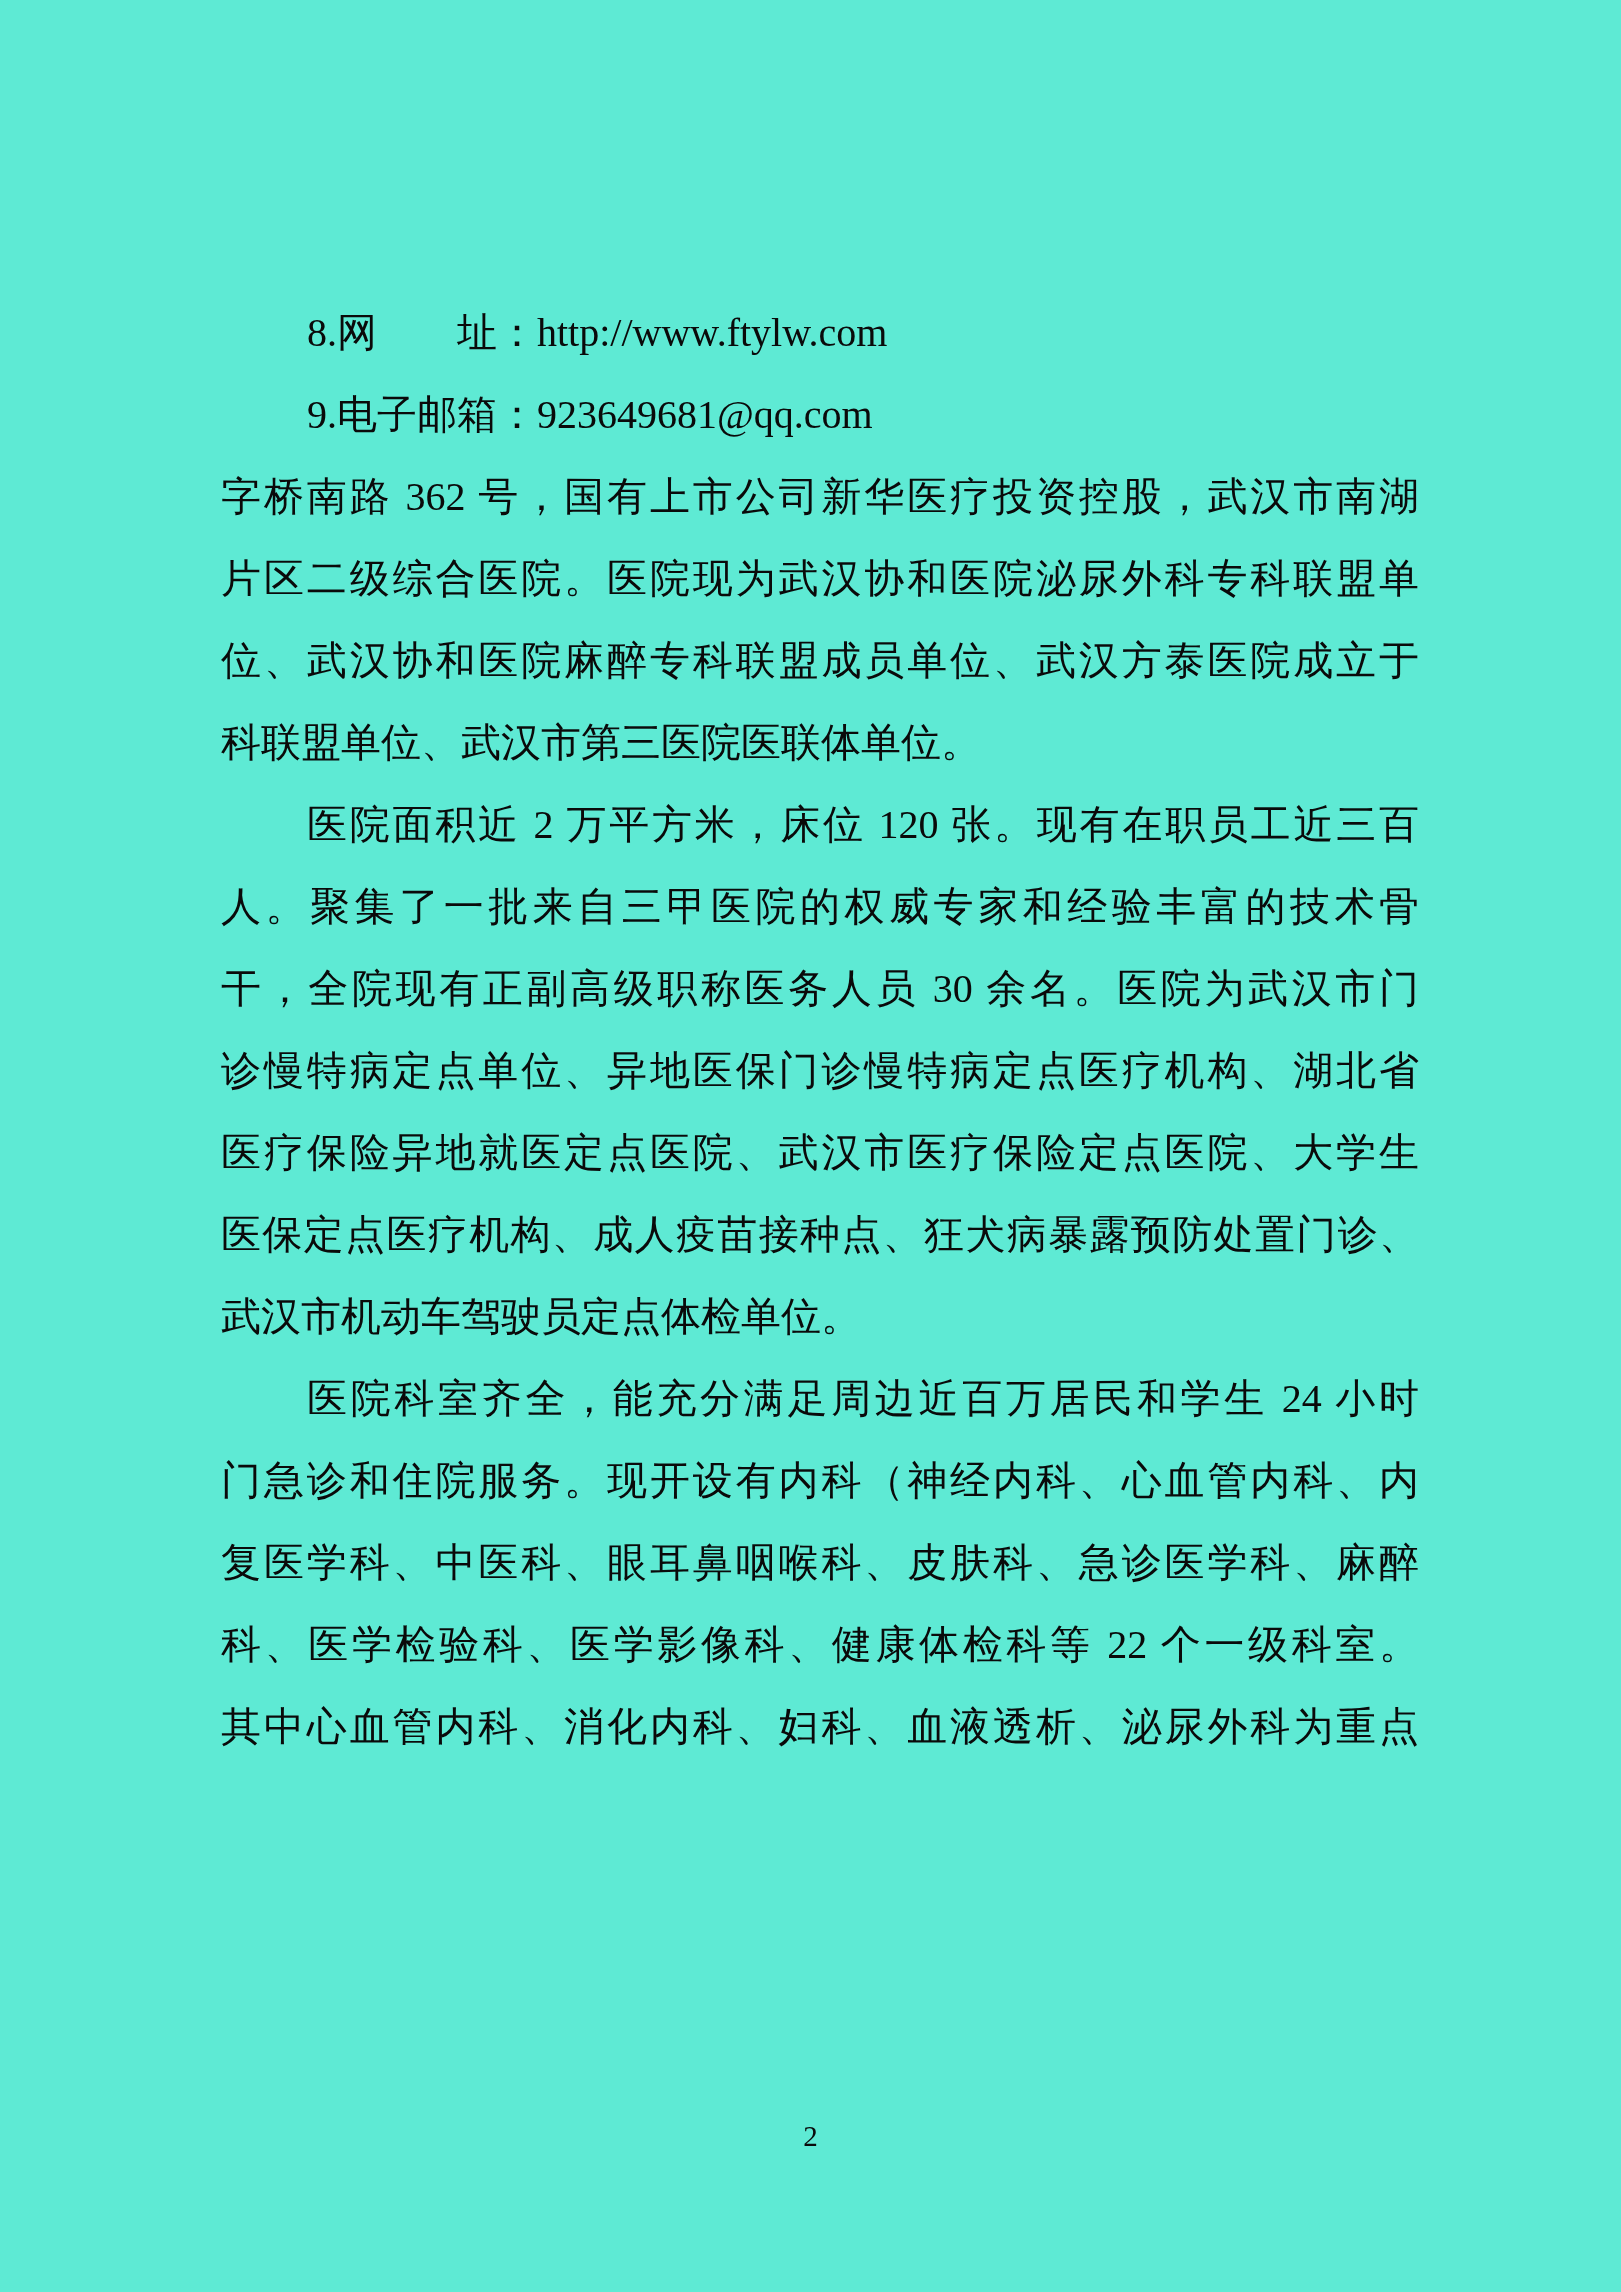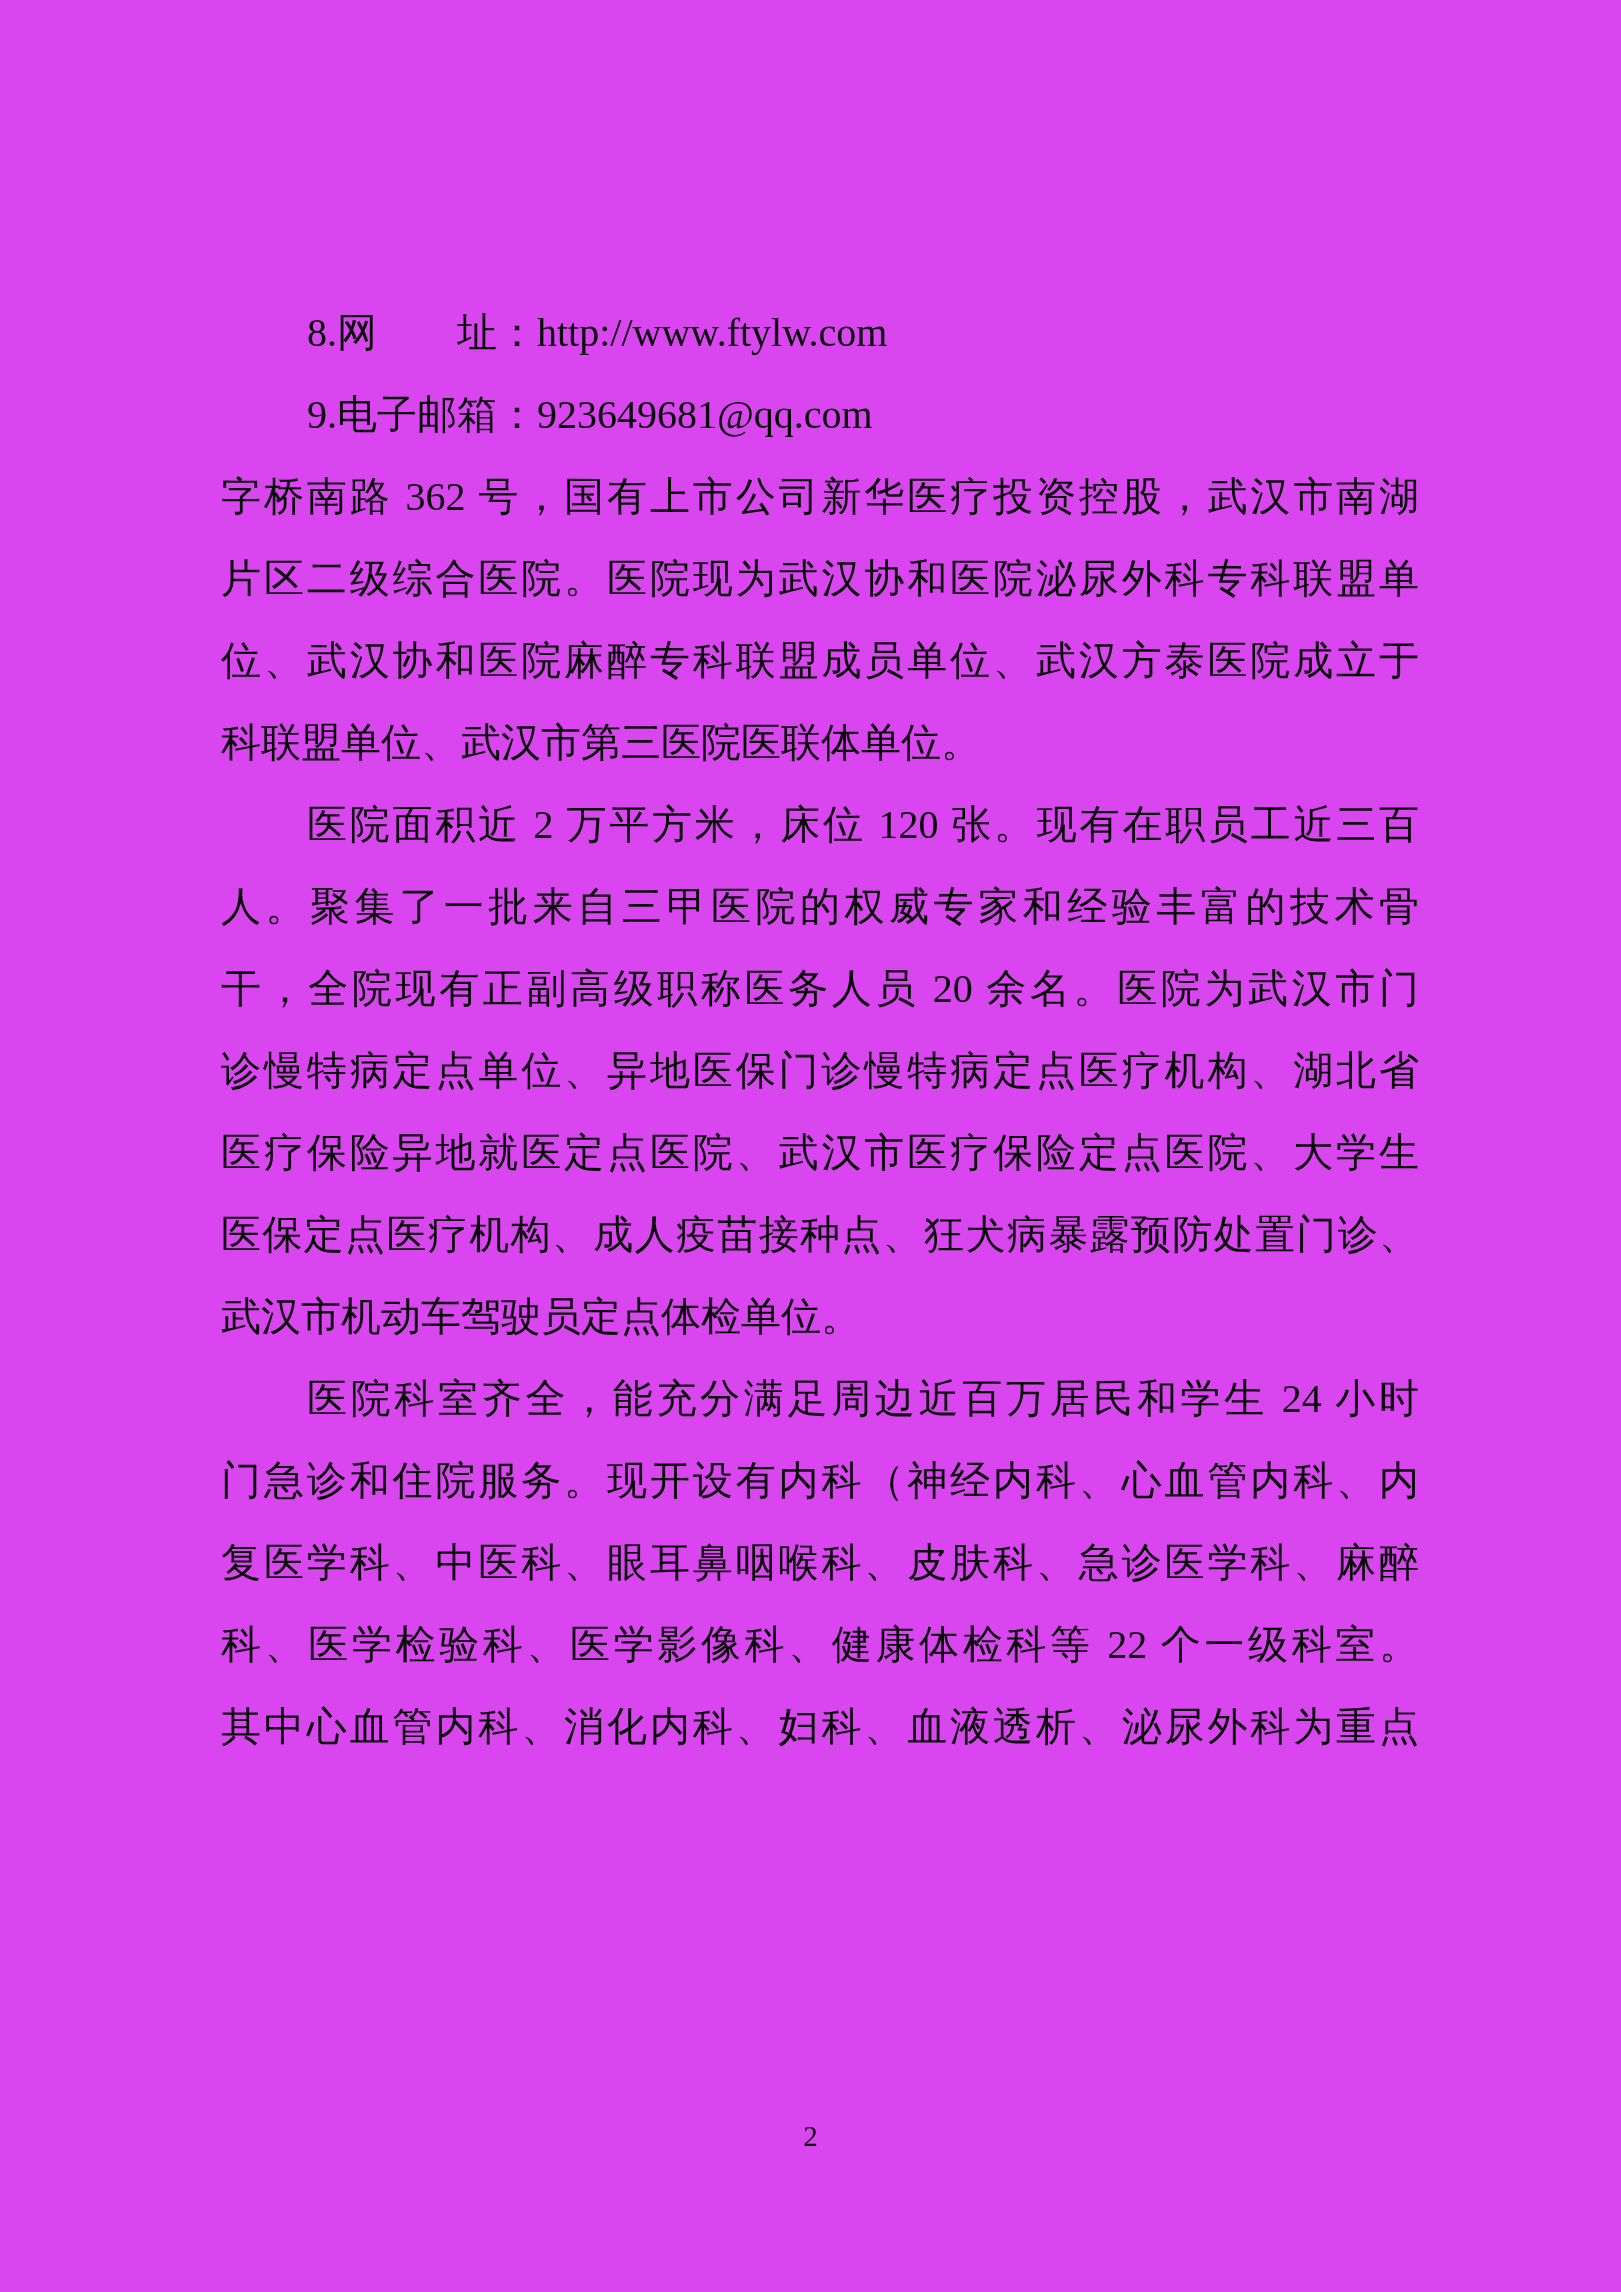--- a/index.html
+++ b/index.html
@@ -4,21 +4,21 @@
 <style>
   html, body {
     margin: 0;
     padding: 0;
     background: #ffffff;
   }
   .page {
     position: relative;
     width: 1621px;
     height: 2293px;
-    background: #d946ef;
+    background: #5eead4;
     overflow: hidden;
     font-family: "Liberation Serif", "DejaVu Serif", serif;
     color: #000000;
   }
   .doc-body {
     position: absolute;
     left: 221px;
     top: 292px;
     width: 1198px;
   }
@@ -55,21 +55,21 @@
 <div class="page">
   <div class="doc-body">
     <div class="line indent">8.网　　址：http://www.ftylw.com</div>
     <div class="line indent">9.电子邮箱：923649681@qq.com</div>
     <div class="line jfull">字桥南路 362 号，国有上市公司新华医疗投资控股，武汉市南湖</div>
     <div class="line jfull">片区二级综合医院。医院现为武汉协和医院泌尿外科专科联盟单</div>
     <div class="line jfull">位、武汉协和医院麻醉专科联盟成员单位、武汉方泰医院成立于</div>
     <div class="line">科联盟单位、武汉市第三医院医联体单位。</div>
     <div class="line indent jfull">医院面积近 2 万平方米，床位 120 张。现有在职员工近三百</div>
     <div class="line jfull">人。聚集了一批来自三甲医院的权威专家和经验丰富的技术骨</div>
-    <div class="line jfull">干，全院现有正副高级职称医务人员 20 余名。医院为武汉市门</div>
+    <div class="line jfull">干，全院现有正副高级职称医务人员 30 余名。医院为武汉市门</div>
     <div class="line jfull">诊慢特病定点单位、异地医保门诊慢特病定点医疗机构、湖北省</div>
     <div class="line jfull">医疗保险异地就医定点医院、武汉市医疗保险定点医院、大学生</div>
     <div class="line jfull">医保定点医疗机构、成人疫苗接种点、狂犬病暴露预防处置门诊、</div>
     <div class="line">武汉市机动车驾驶员定点体检单位。</div>
     <div class="line indent jfull">医院科室齐全，能充分满足周边近百万居民和学生 24 小时</div>
     <div class="line jfull">门急诊和住院服务。现开设有内科（神经内科、心血管内科、内</div>
     <div class="line jfull">复医学科、中医科、眼耳鼻咽喉科、皮肤科、急诊医学科、麻醉</div>
     <div class="line jfull">科、医学检验科、医学影像科、健康体检科等 22 个一级科室。</div>
     <div class="line jfull">其中心血管内科、消化内科、妇科、血液透析、泌尿外科为重点</div>
   </div>

